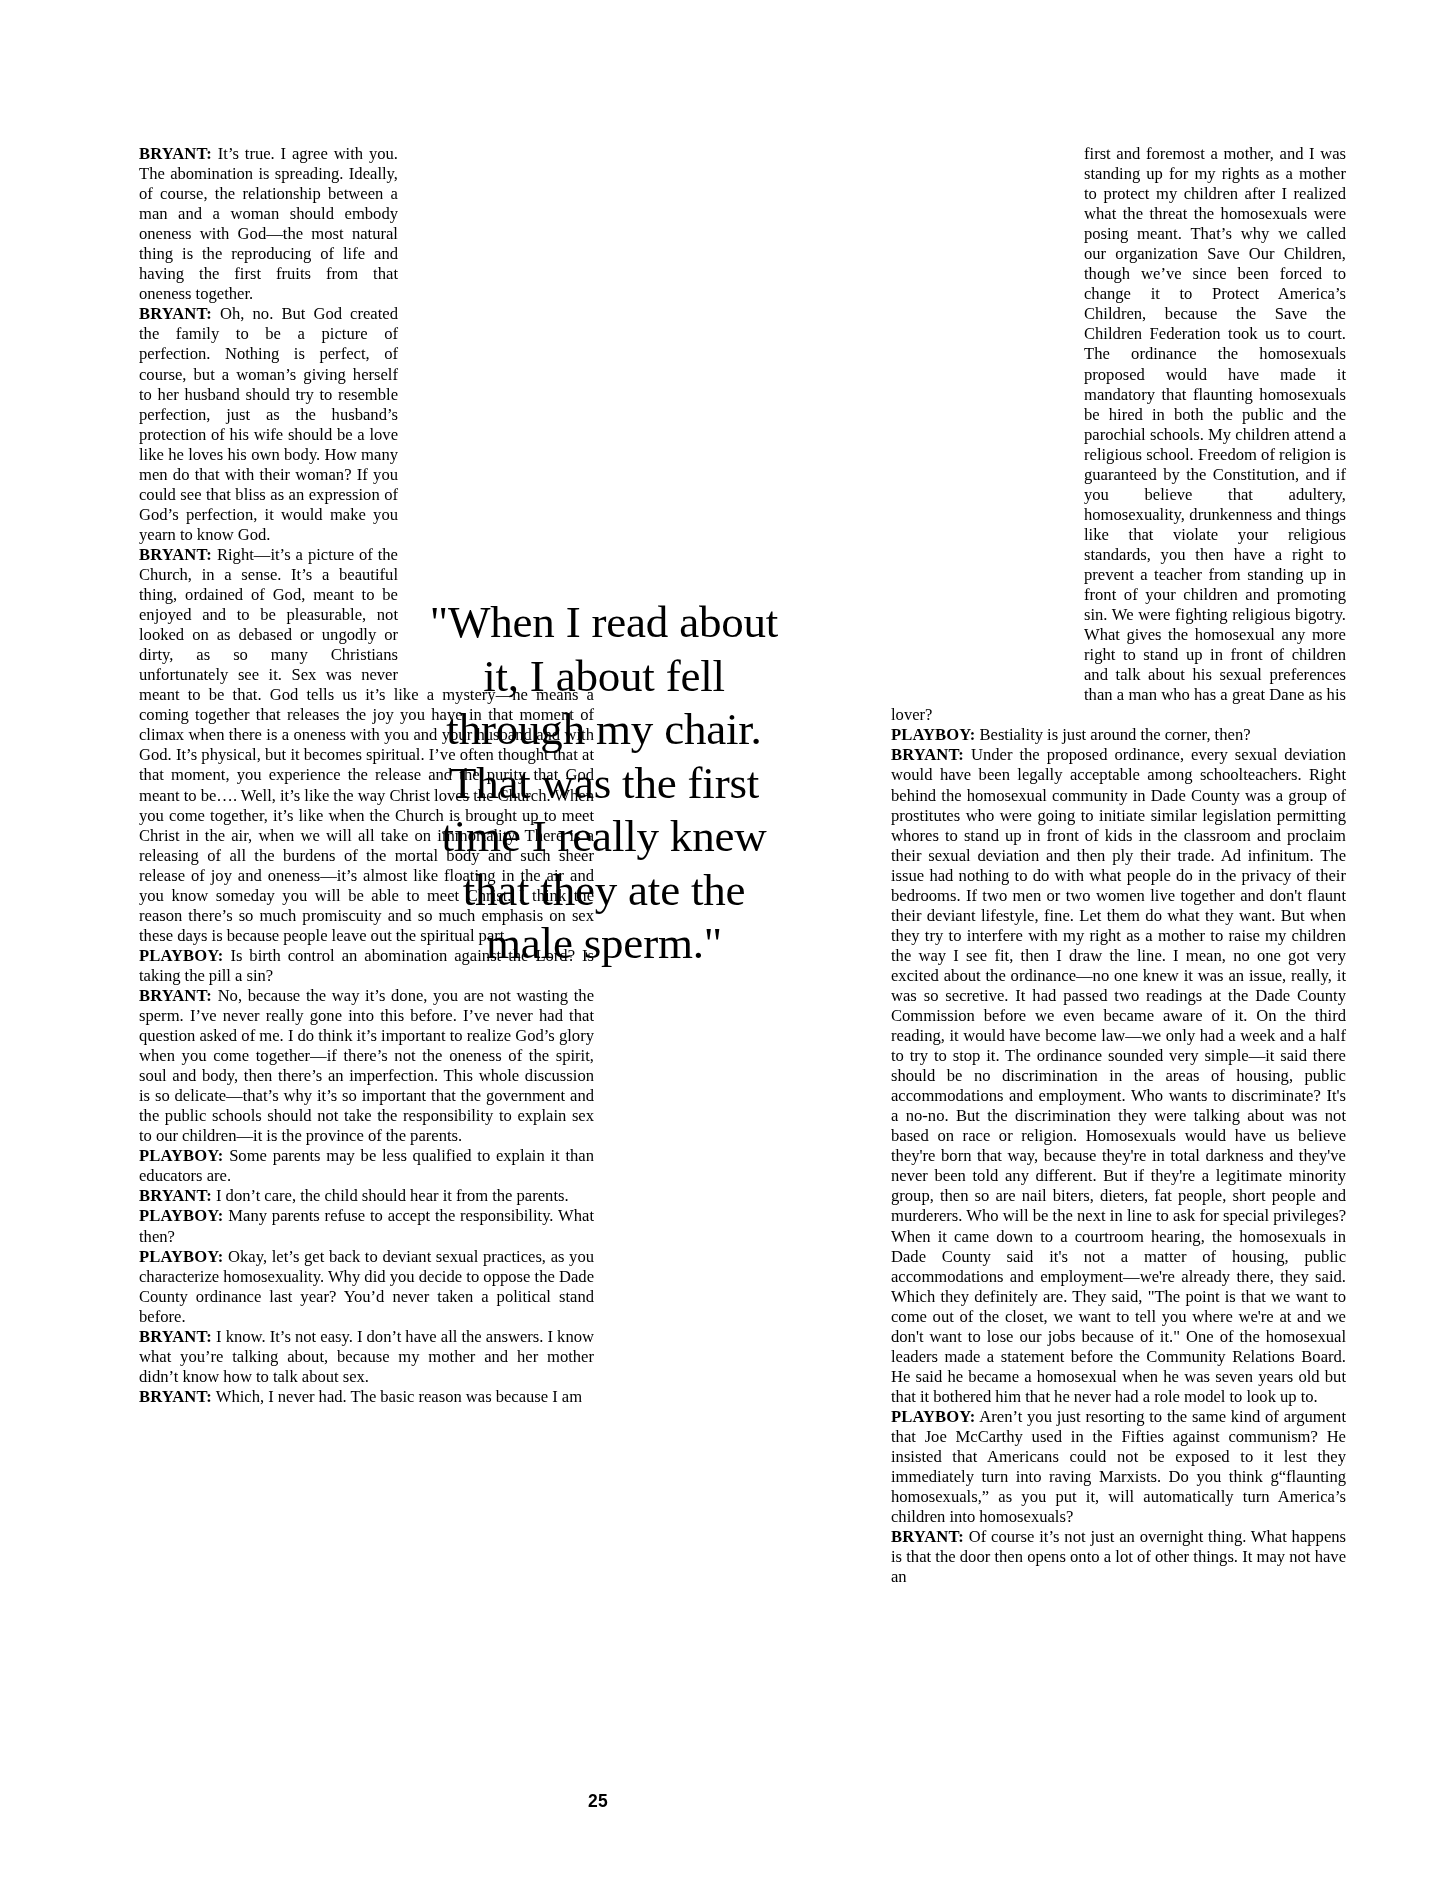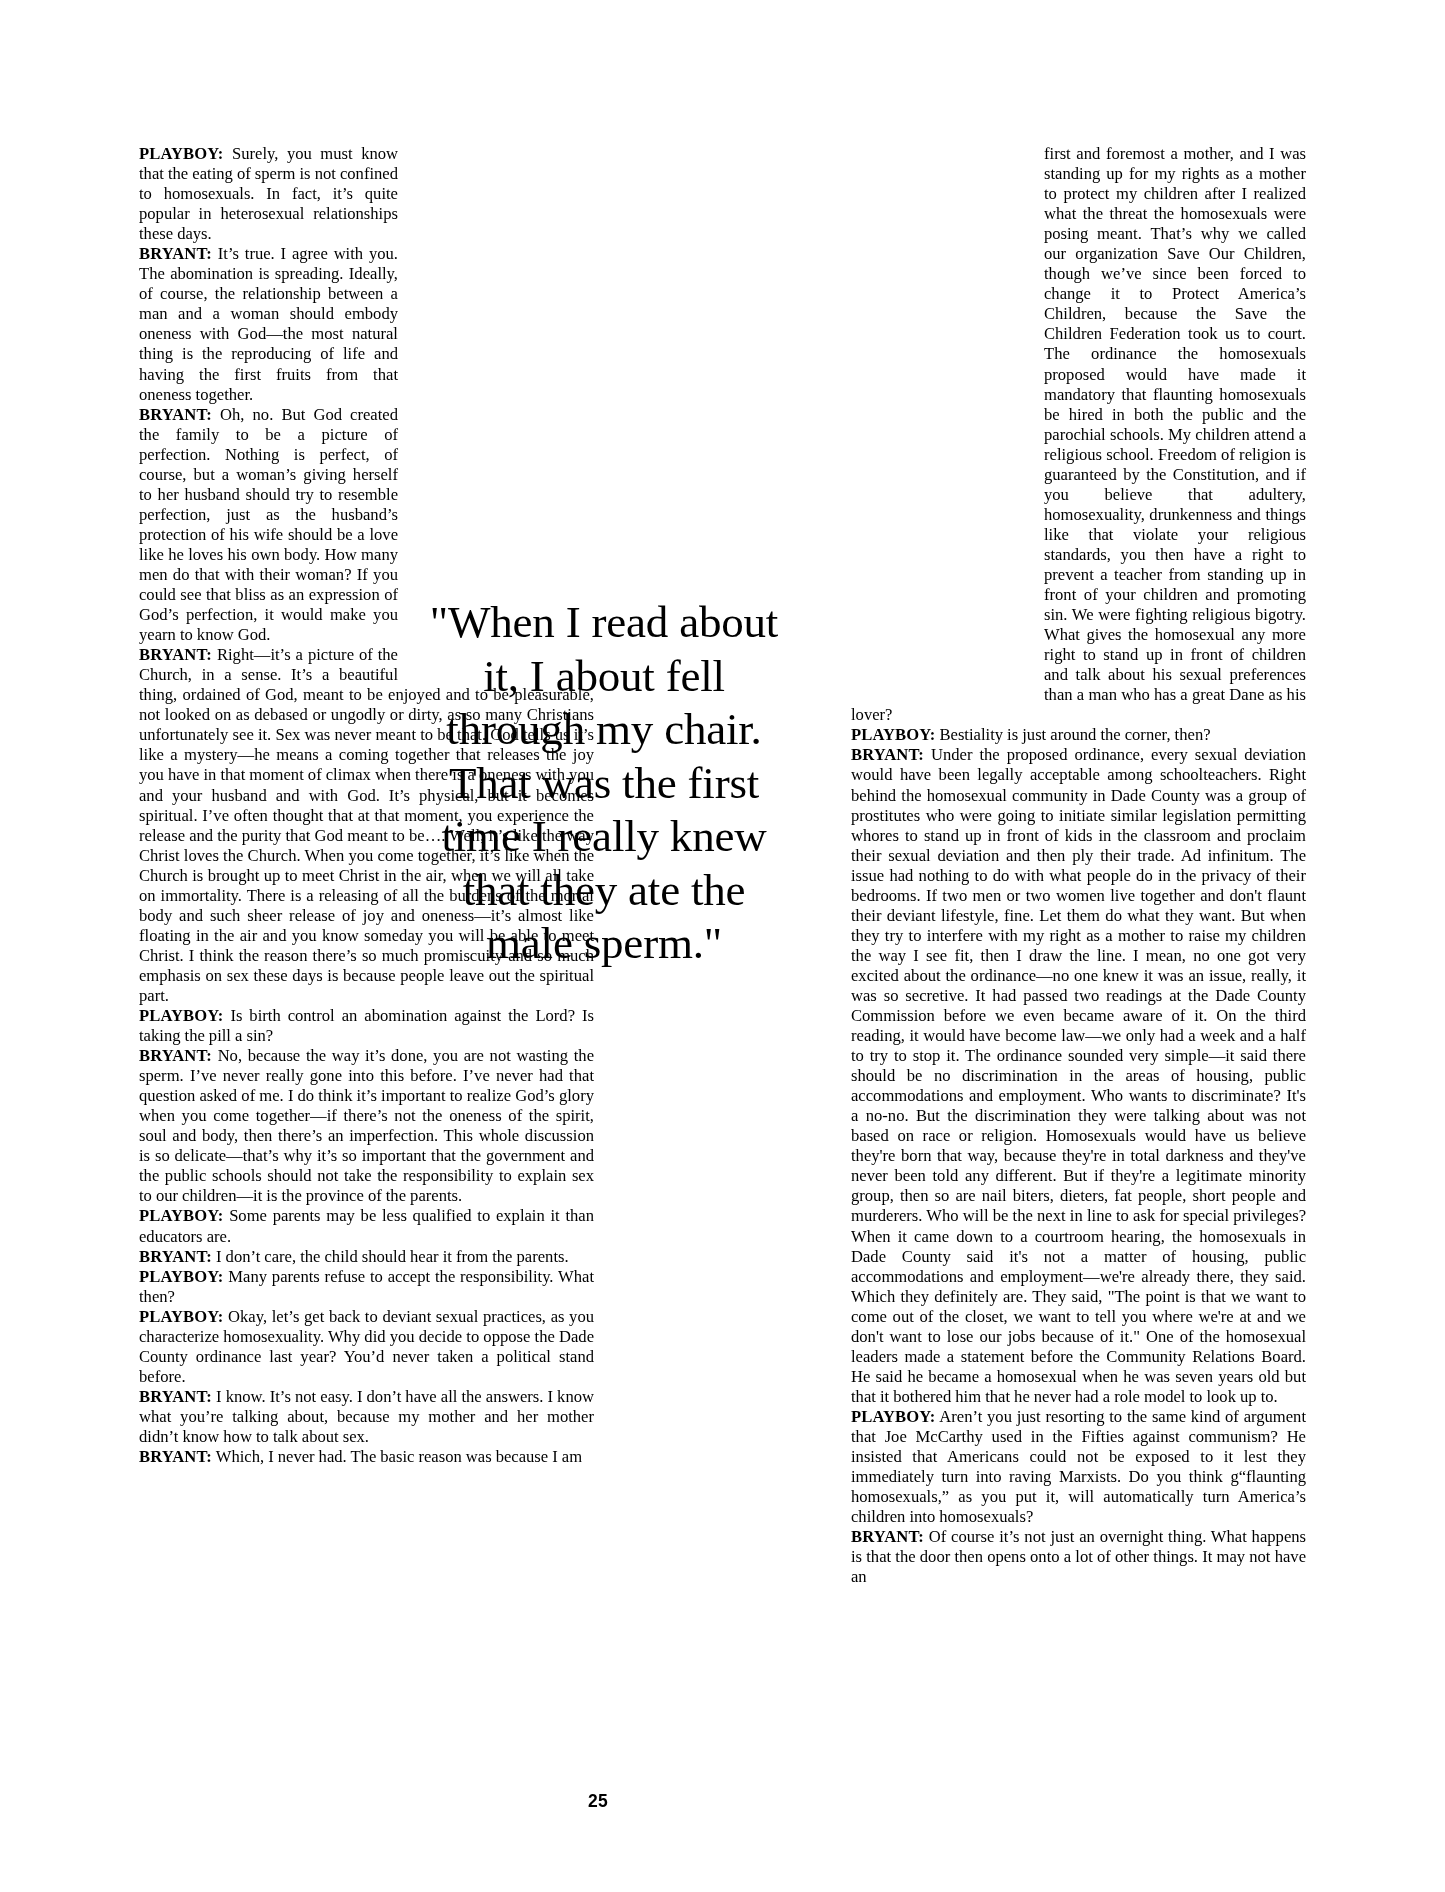--- a/index.html
+++ b/index.html
@@ -38,21 +38,21 @@
     top: 0;
     width: 455px;
     font-size: 16.6px;
     line-height: 20.05px;
     text-align: justify;
     -webkit-hyphens: none;
     hyphens: none;
     word-spacing: -0.1px;
   }
   .col-left  { left: 0px; }
-  .col-right { left: 712px; }
+  .col-right { left: 752px; }
 
   .col p {
     margin: 0;
     text-indent: 0;
   }
 
   .spk {
     font-weight: bold;
     letter-spacing: 0.1px;
   }
@@ -115,21 +115,20 @@
 </style>
 </head>
 <body>
 
 <div class="page">
 
   <div class="content">
 
     <div class="col col-left">
       <div class="cutout-left"></div>
-      <p><span class="spk">PLAYBOY:</span><span> Surely, you must know that the eating of sperm is not confined to homosexuals. In fact, it’s quite popular in heterosexual relationships these days.</span></p>
       <p><span class="spk">BRYANT:</span><span> It’s true. I agree with you. The abomination is spreading. Ideally, of course, the relationship between a man and a woman should embody oneness with God—the most natural thing is the reproducing of life and having the first fruits from that oneness together.</span></p>
       <p><span class="spk">BRYANT:</span><span> Oh, no. But God created the family to be a picture of perfection. Nothing is perfect, of course, but a woman’s giving herself to her husband should try to resemble perfection, just as the husband’s protection of his wife should be a love like he loves his own body. How many men do that with their woman? If you could see that bliss as an expression of God’s perfection, it would make you yearn to know God.</span></p>
       <p><span class="spk">BRYANT:</span><span> Right—it’s a picture of the Church, in a sense. It’s a beautiful thing, ordained of God, meant to be enjoyed and to be pleasurable, not looked on as debased or ungodly or dirty, as so many Christians unfortunately see it. Sex was never meant to be that. God tells us it’s like a mystery—he means a coming together that releases the joy you have in that moment of climax when there is a oneness with you and your husband and with God. It’s physical, but it becomes spiritual. I’ve often thought that at that moment, you experience the release and the purity that God meant to be…. Well, it’s like the way Christ loves the Church. When you come together, it’s like when the Church is brought up to meet Christ in the air, when we will all take on immortality. There is a releasing of all the burdens of the mortal body and such sheer release of joy and oneness—it’s almost like floating in the air and you know someday you will be able to meet Christ. I think the reason there’s so much promiscuity and so much emphasis on sex these days is because people leave out the spiritual part.</span></p>
       <p><span class="spk">PLAYBOY:</span><span> Is birth control an abomination against the Lord? Is taking the pill a sin?</span></p>
       <p><span class="spk">BRYANT:</span><span> No, because the way it’s done, you are not wasting the sperm. I’ve never really gone into this before. I’ve never had that question asked of me. I do think it’s important to realize God’s glory when you come together—if there’s not the oneness of the spirit, soul and body, then there’s an imperfection. This whole discussion is so delicate—that’s why it’s so important that the government and the public schools should not take the responsibility to explain sex to our children—it is the province of the parents.</span></p>
       <p><span class="spk">PLAYBOY:</span><span> Some parents may be less qualified to explain it than educators are.</span></p>
       <p><span class="spk">BRYANT:</span><span> I don’t care, the child should hear it from the parents.</span></p>
       <p><span class="spk">PLAYBOY:</span><span> Many parents refuse to accept the responsibility. What then?</span></p>
       <p><span class="spk">PLAYBOY:</span><span> Okay, let’s get back to deviant sexual practices, as you characterize homosexuality. Why did you decide to oppose the Dade County ordinance last year? You’d never taken a political stand before.</span></p>
       <p><span class="spk">BRYANT:</span><span> I know. It’s not easy. I don’t have all the answers. I know what you’re talking about, because my mother and her mother didn’t know how to talk about sex.</span></p>

